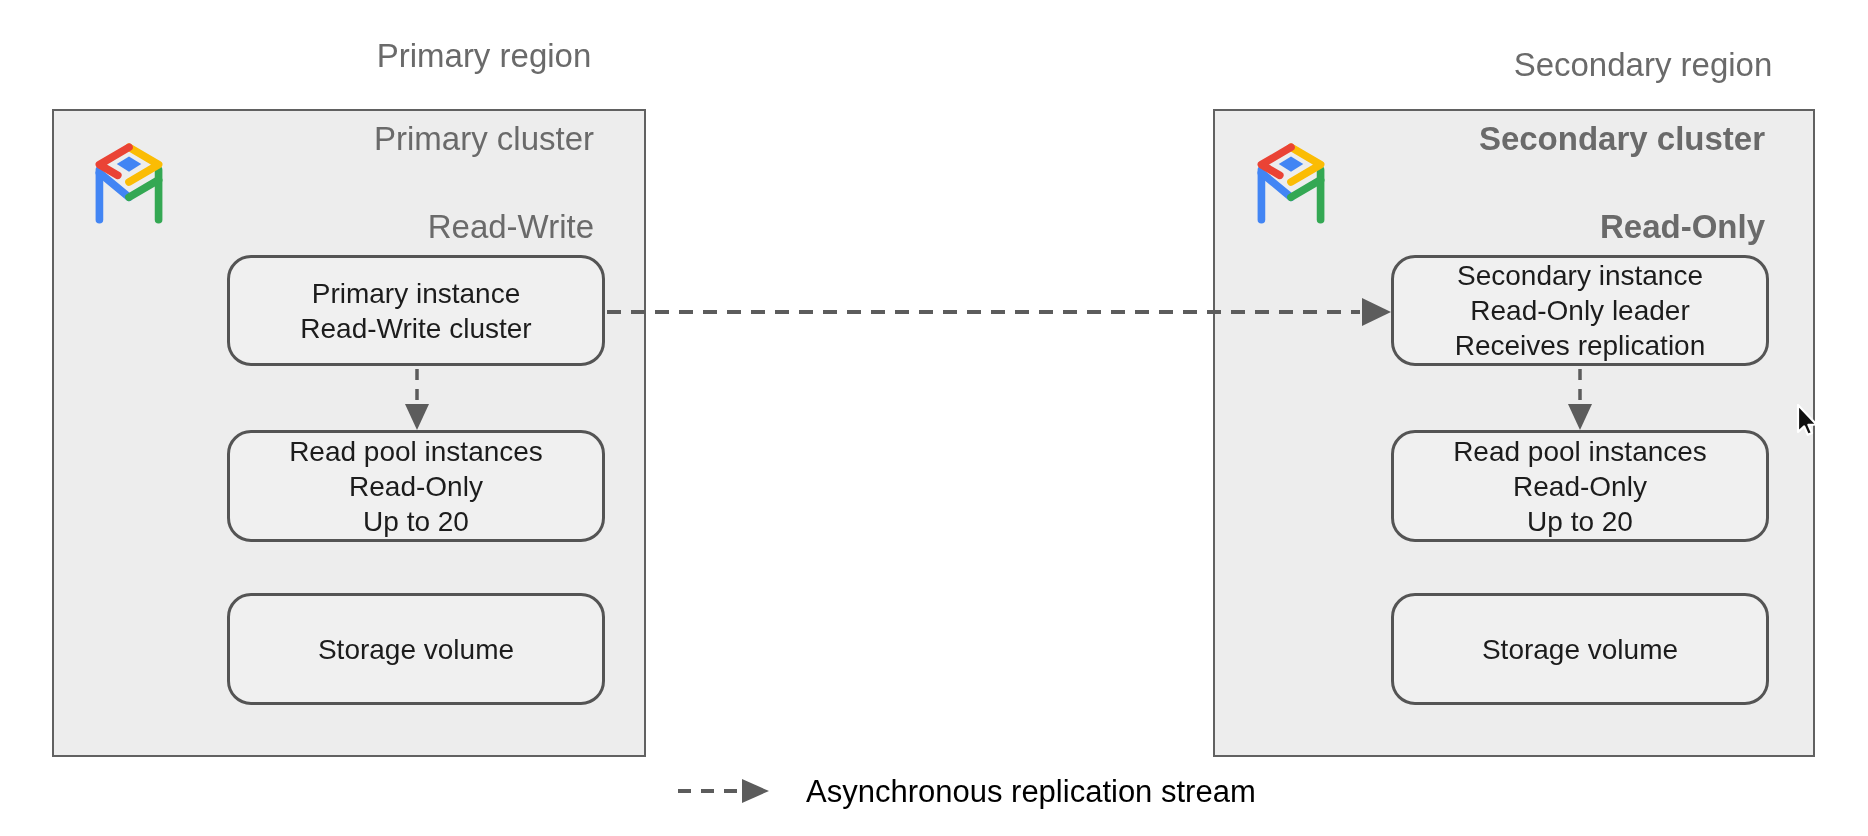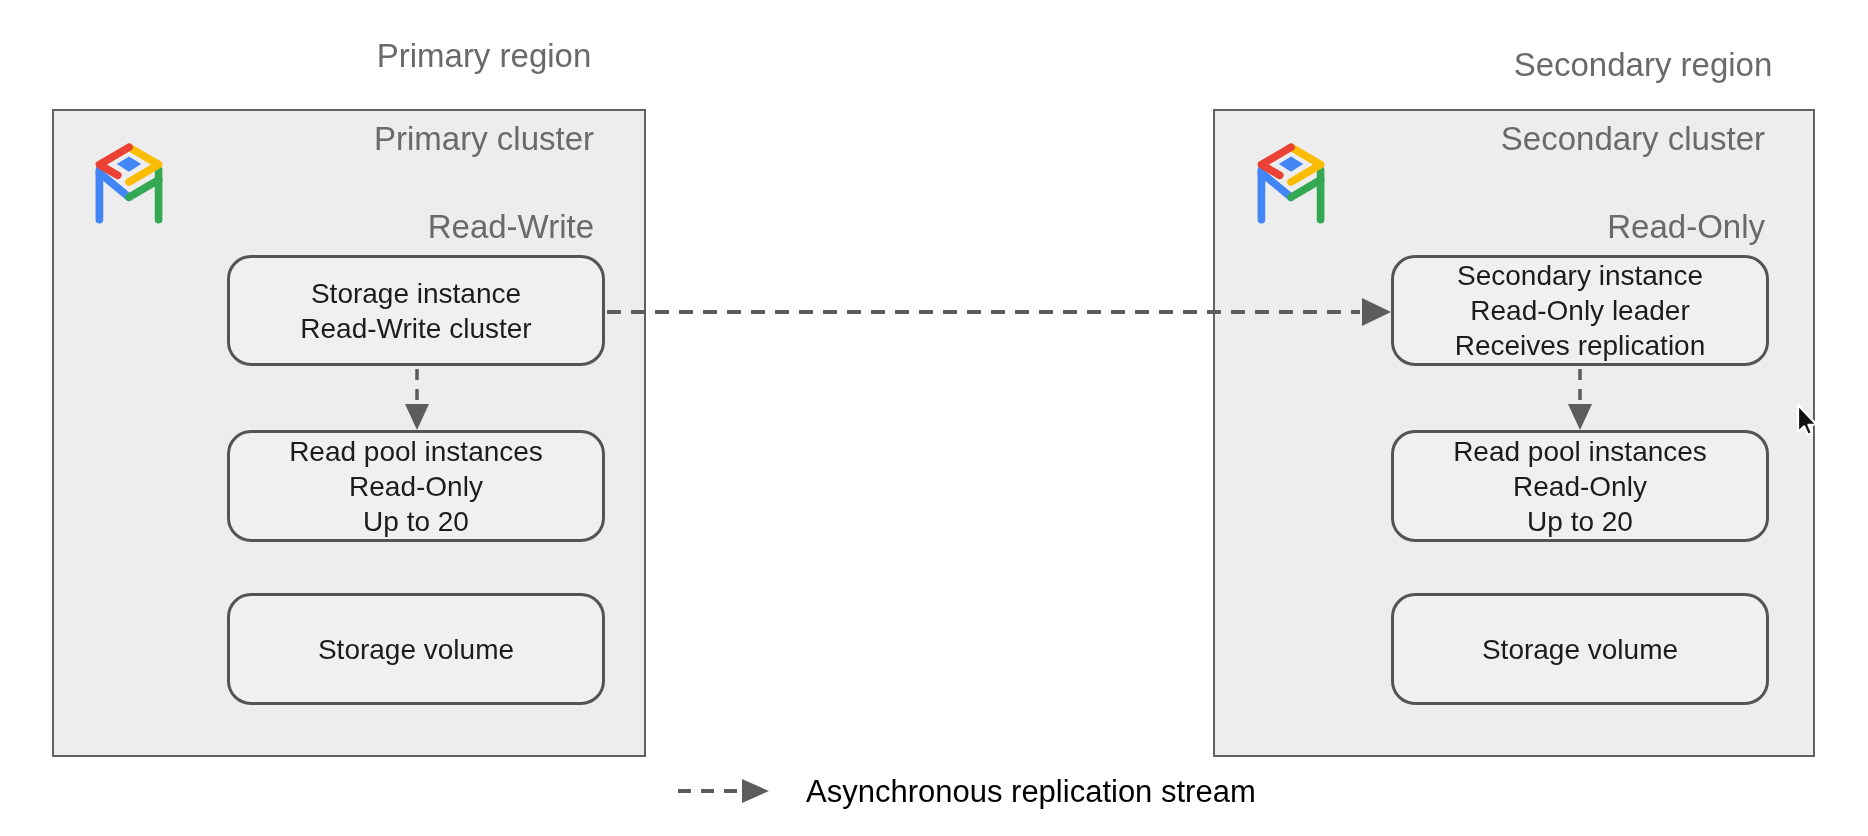--- a/index.html
+++ b/index.html
@@ -42,21 +42,21 @@
   <div class="region-label" style="left:274px;top:36px;width:420px;">Primary region</div>
   <div class="region-label" style="left:1433px;top:45px;width:420px;">Secondary region</div>
 
   <div class="cluster" style="left:52px;width:594px;"></div>
 
   <div class="cluster" style="left:1213px;width:602px;"></div>
 
   <div class="cluster-title" style="left:254px;top:117px;width:340px;"><span>Primary cluster</span><br>
     <span>Read-Write</span>
   </div>
-  <div class="cluster-title" style="left:1425px;top:117px;width:340px;"><span>Secondary cluster</span><br>
+  <div class="cluster-title" style="left:1425px;top:117px;width:340px;font-weight:bold;"><span>Secondary cluster</span><br>
     <span>Read-Only</span>
   </div>
 
   <svg class="alloydb-icon" style="left:78px;top:133px;" viewBox="0 0 100 100">
     <g fill="none" stroke-linecap="round" stroke-linejoin="round" stroke-width="7.5">
       <path d="M21 36 V85" stroke="#4285F4"></path>
       <path d="M21 39 L50 63" stroke="#4285F4"></path>
       <path d="M79 36 V85" stroke="#34A853"></path>
       <path d="M50 63 L79 46" stroke="#34A853"></path>
       <path d="M50 14 L79 31 L50 48" stroke="#FBBC04"></path>
@@ -71,21 +71,21 @@
       <path d="M21 39 L50 63" stroke="#4285F4"></path>
       <path d="M79 36 V85" stroke="#34A853"></path>
       <path d="M50 63 L79 46" stroke="#34A853"></path>
       <path d="M50 14 L79 31 L50 48" stroke="#FBBC04"></path>
       <path d="M50 14 L21 31 L39 41.5" stroke="#EA4335"></path>
     </g>
     <polygon points="50,23 62,30.5 50,38 38,30.5" fill="#4285F4"></polygon>
   </svg>
 
   <div class="node" style="left:227px;top:255px;height:111px;">
-    <div class="node-line">Storage instance</div>
+    <div class="node-line">Primary instance</div>
     <div class="node-line">Read-Write cluster</div>
   </div>
   <div class="node" style="left:227px;top:430px;height:112px;">
     <div class="node-line">Read pool instances</div>
     <div class="node-line">Read-Only</div>
     <div class="node-line">Up to 20</div>
   </div>
   <div class="node" style="left:227px;top:593px;height:112px;">
     <div class="node-line">Storage volume</div>
   </div>

